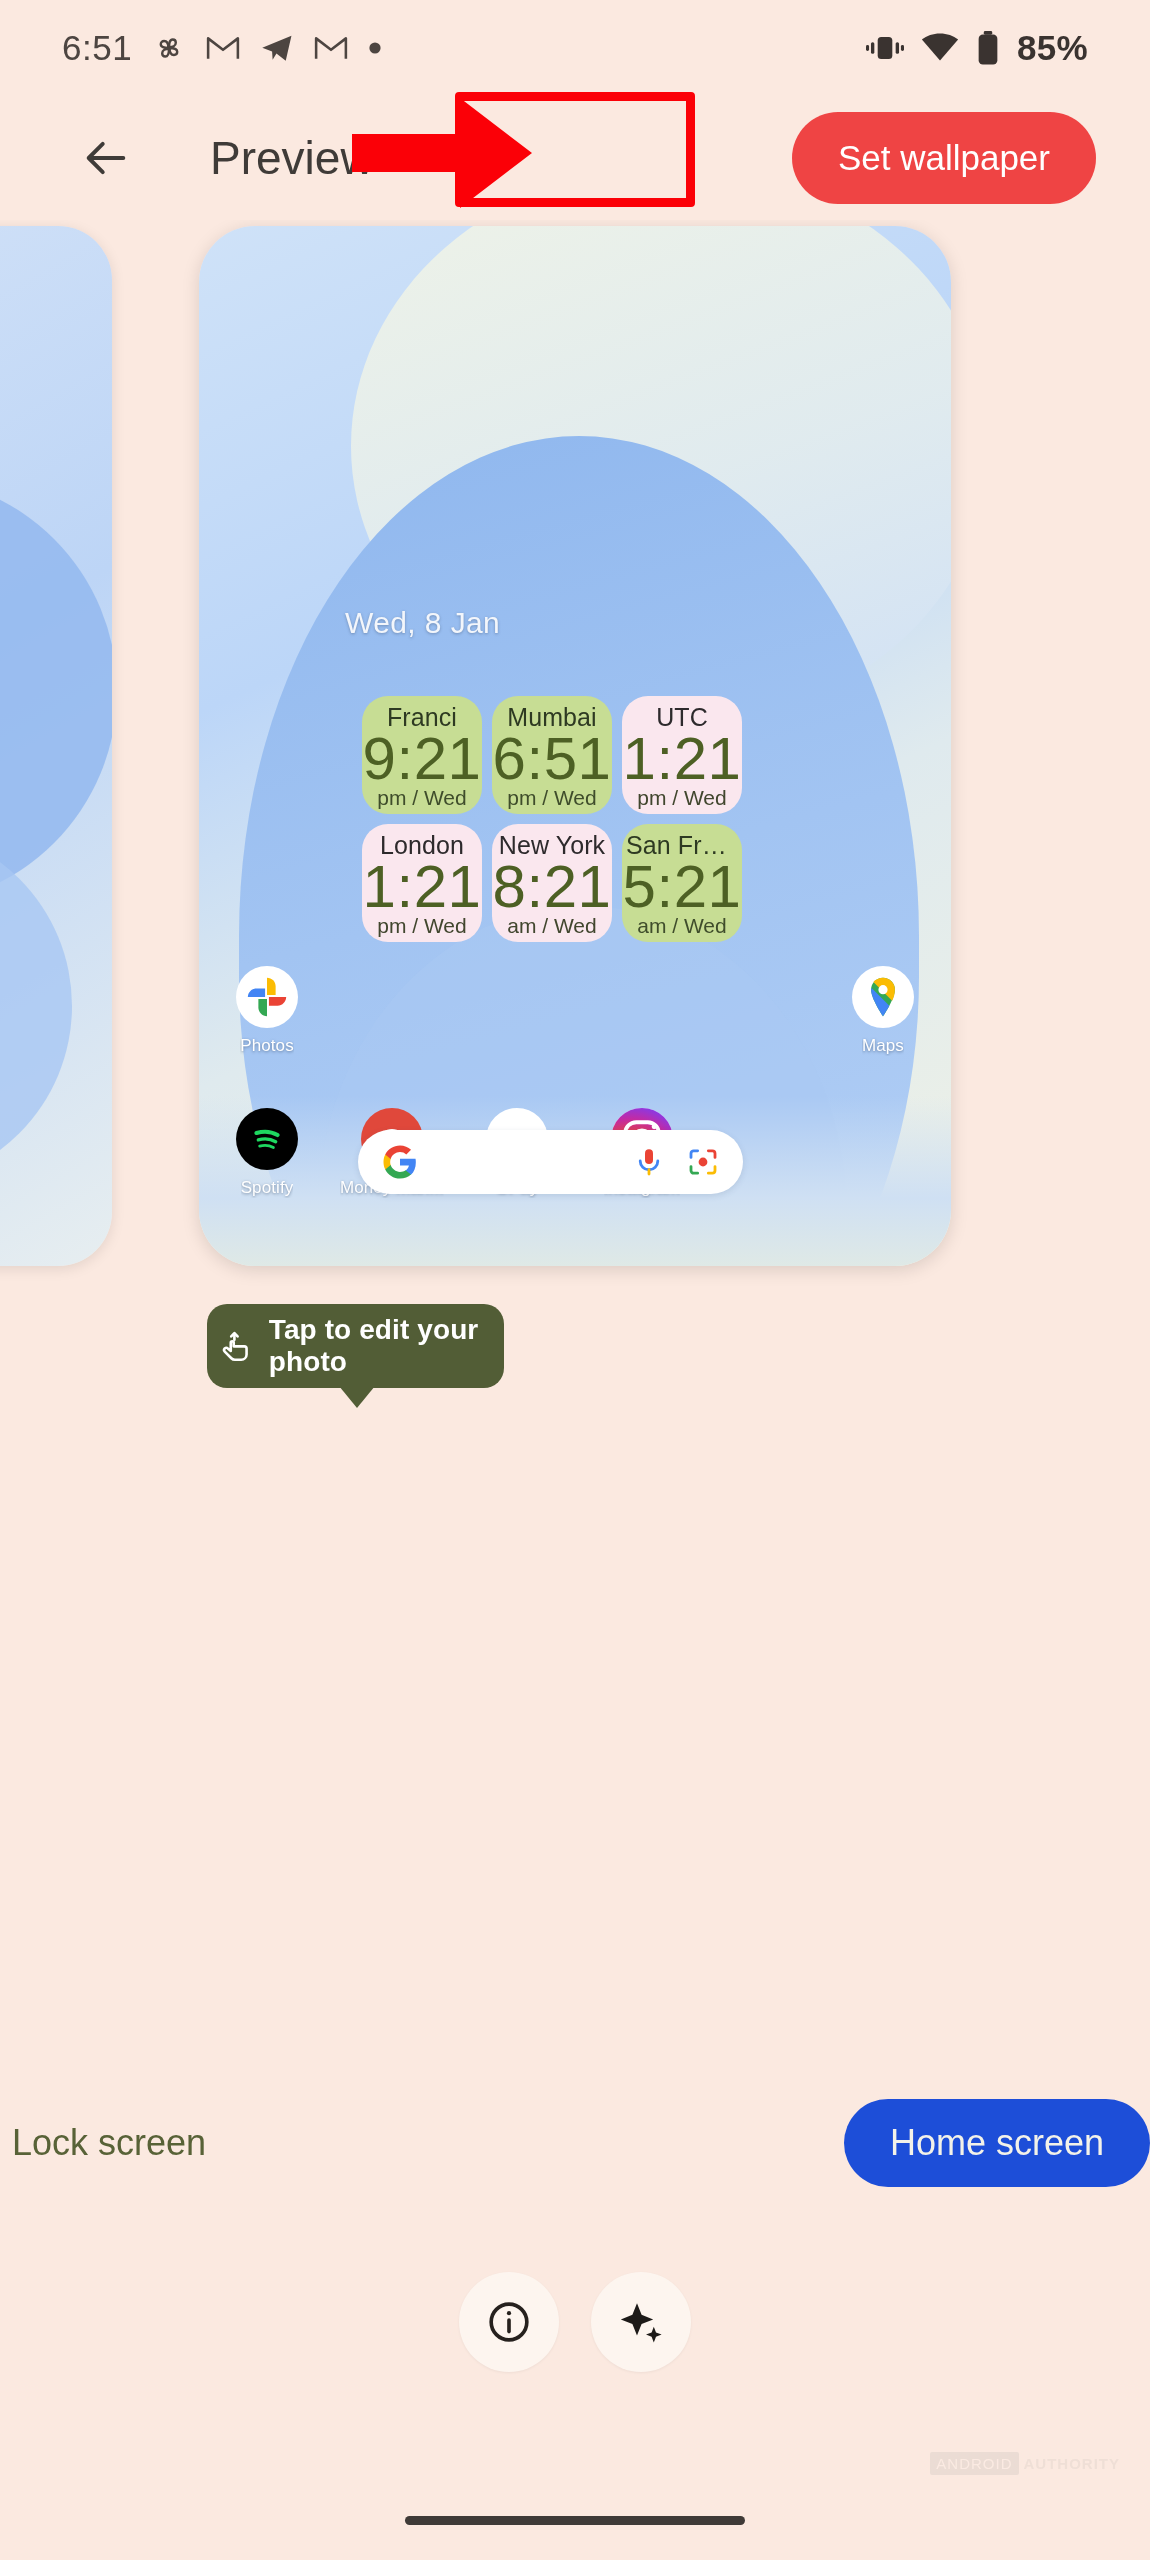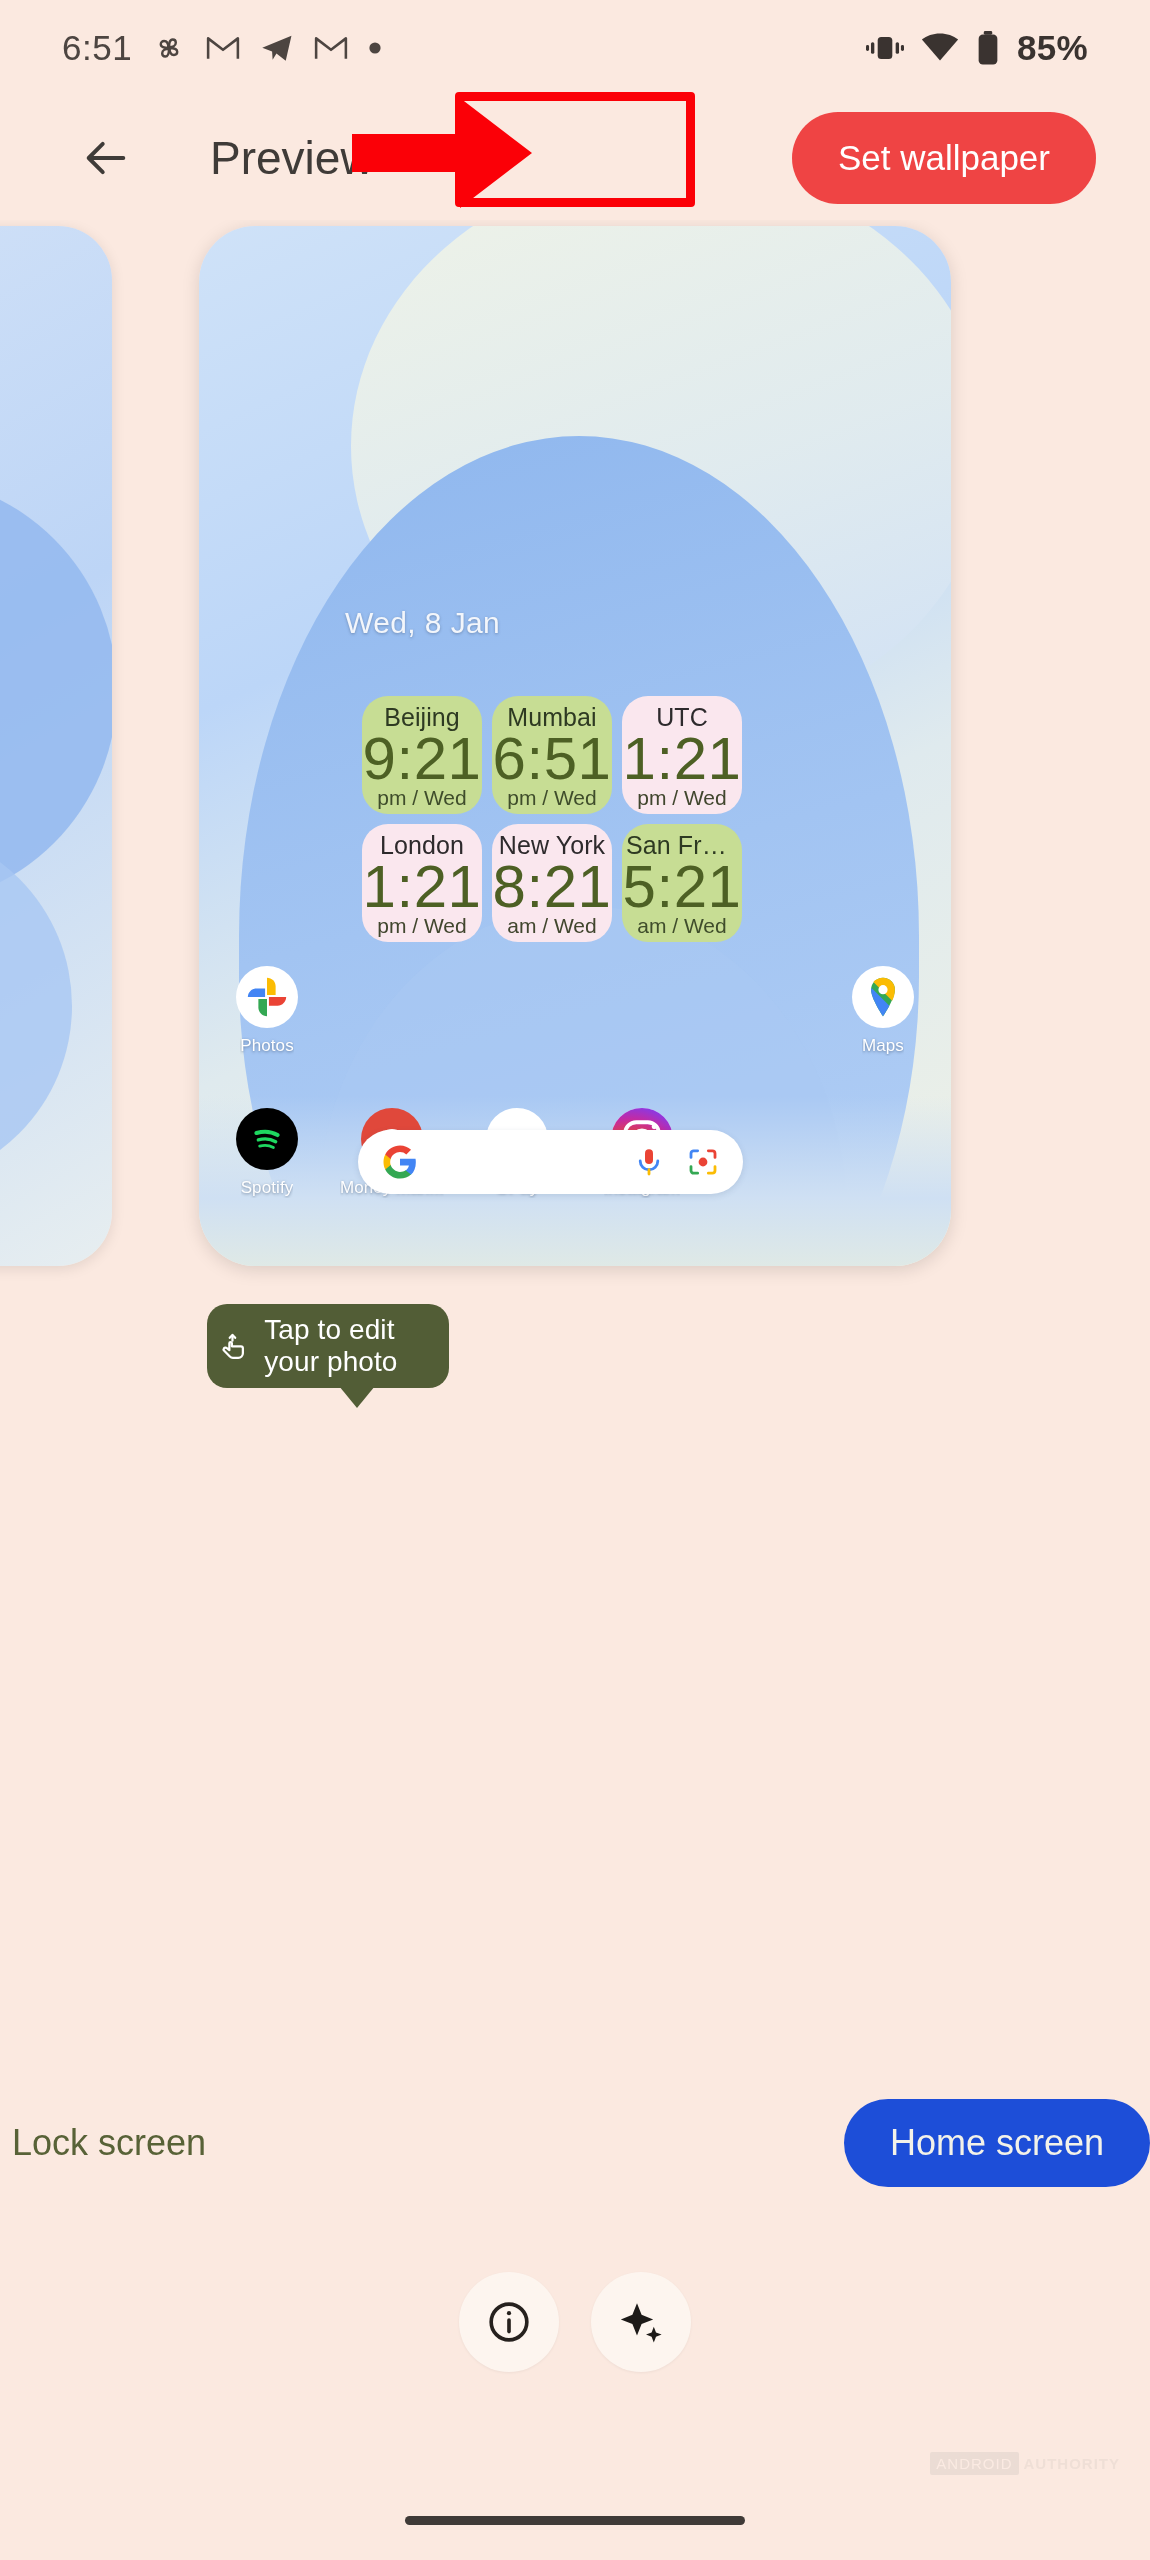--- a/index.html
+++ b/index.html
@@ -125,24 +125,25 @@
   .ct-city{ font-size:25px; color:#2e3a22; line-height:30px; letter-spacing:.1px;
             max-width:112px; overflow:hidden; white-space:nowrap; text-overflow:ellipsis; text-align:center; }
   .ct-time{ font-size:60px; color:#4d6024; line-height:53px; letter-spacing:.5px; }
   .ct-sub{ font-size:21px; color:#3f4d2b; line-height:26px; }
   .clock-tile.pink .ct-city{ color:#2d2a2c; }
   .clock-tile.pink .ct-time{ color:#4d6024; }
   .clock-tile.pink .ct-sub{ color:#41462e; }
 
   
   .tooltip{
-    position:absolute; left:207px; top:1084px; width:242px; height:84px;
+    position:absolute; left:207px; top:1084px; width:297px; height:84px;
     background:#525d36; border-radius:20px;
     display:flex; align-items:center; gap:16px; padding-left:14px;
     z-index:9;
+    font-weight:bold;
   }
   .tooltip-text{ color:#fff; font-size:28px; letter-spacing:.1px; }
   .tooltip-tail{
     position:absolute; left:339px; top:1166px;
     width:0; height:0;
     border-left:18px solid transparent; border-right:18px solid transparent;
     border-top:22px solid #525d36; z-index:9;
   }
 
   
@@ -280,21 +281,21 @@
   <div class="phone">
     <div class="wp-hi"></div>
     <div class="wp-circle-big"></div>
     <div class="wp-circle-inner"></div>
     <div class="wp-bottom-band"></div>
 
     <div class="wp-date">Wed, 8 Jan</div>
 
     <div class="clocks">
       <div class="clock-tile green">
-        <span class="ct-city">Beijing</span>
+        <span class="ct-city">Franci</span>
         <span class="ct-time">9:21</span>
         <span class="ct-sub">pm / Wed</span>
       </div>
       <div class="clock-tile green">
         <span class="ct-city">Mumbai</span>
         <span class="ct-time">6:51</span>
         <span class="ct-sub">pm / Wed</span>
       </div>
       <div class="clock-tile pink">
         <span class="ct-city">UTC</span>

